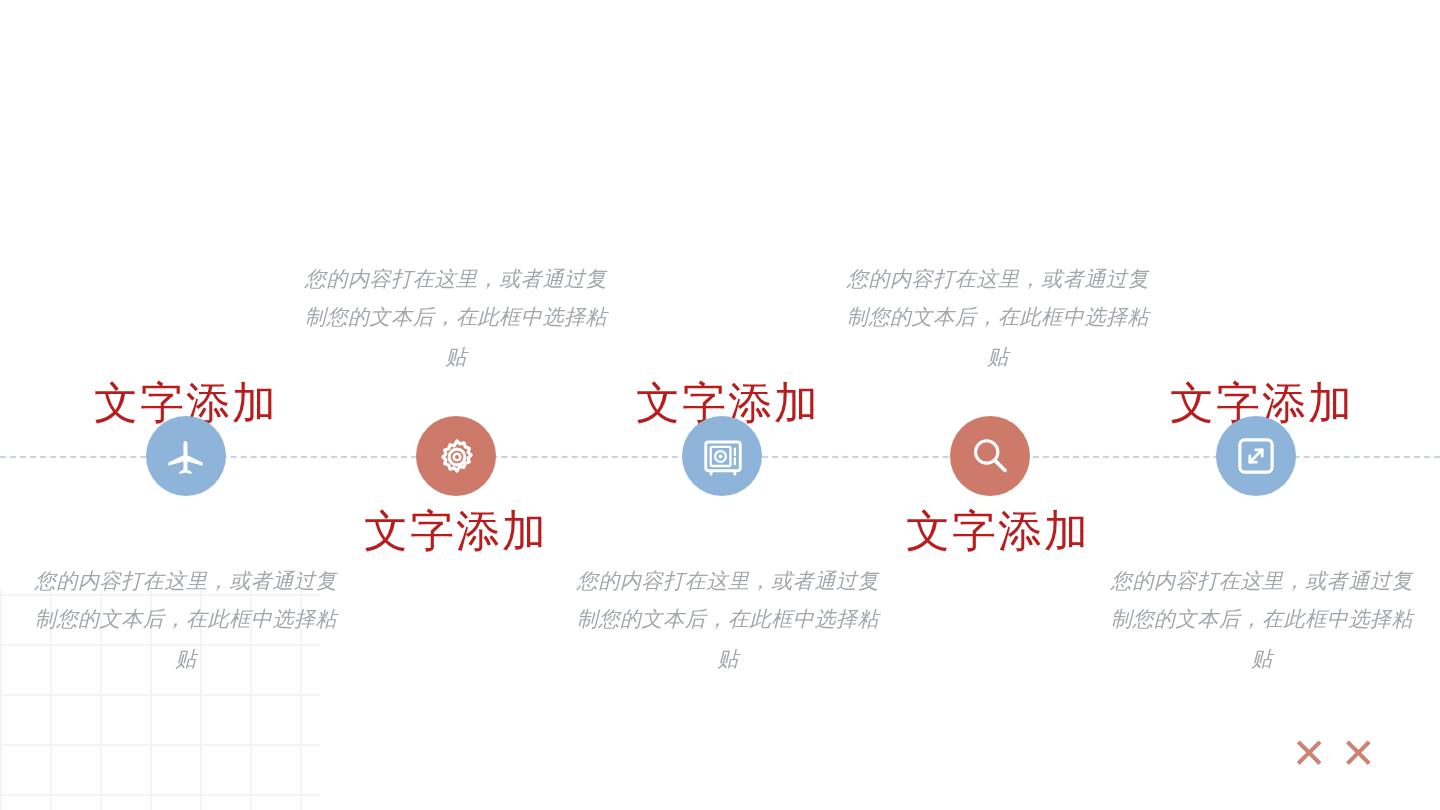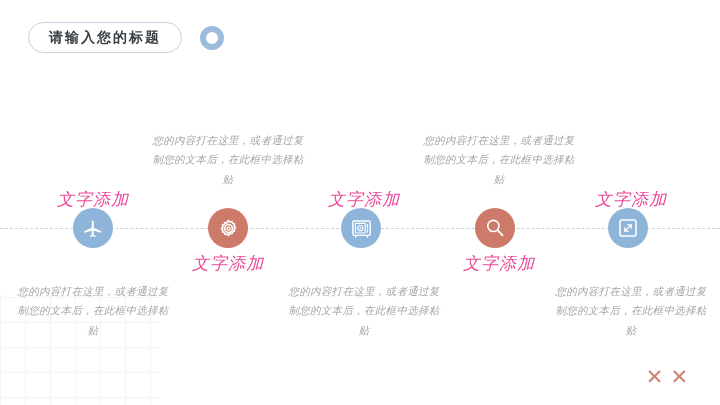--- a/index.html
+++ b/index.html
@@ -80,26 +80,25 @@
     height: 405px;
   }
 
   .col {
     position: absolute;
     width: 152px;
     text-align: center;
   }
 
   .col .heading {
-    font-size: 17px;
-    color: #ec4899;
+    font-size: 22px;
+    color: #b91c1c;
     letter-spacing: 1px;
     white-space: nowrap;
     line-height: 1;
-    font-style: italic;
   }
   .col .body {
     font-size: 10.5px;
     color: #a3a7ab;
     line-height: 1.85;
     letter-spacing: 0.3px;
     font-style: italic;
   }
 
   
@@ -140,24 +139,20 @@
     font-family: "DejaVu Sans", sans-serif;
   }
 </style>
 </head>
 <body>
 
 <div class="slide">
 
   <div class="bg-grid"></div>
 
-  <div class="title-row">
-    <div class="title-pill">请输入您的标题</div>
-    <div class="title-ring"></div>
-  </div>
 
   <div class="timeline-line"></div>
 
   <div class="columns">
 
     <div class="col below" style="left:17px; top:250px;">
       <div class="body">您的内容打在这里，或者通过复制您的文本后，在此框中选择粘贴</div>
     </div>
 
     <div class="col up" style="left:152px; top:125px;">

